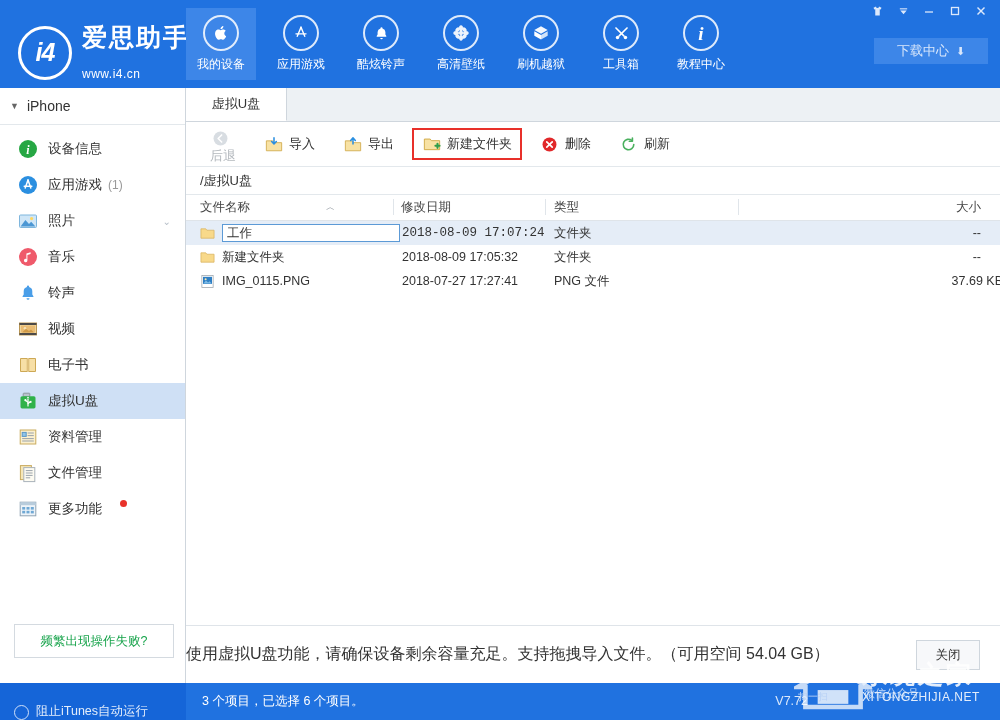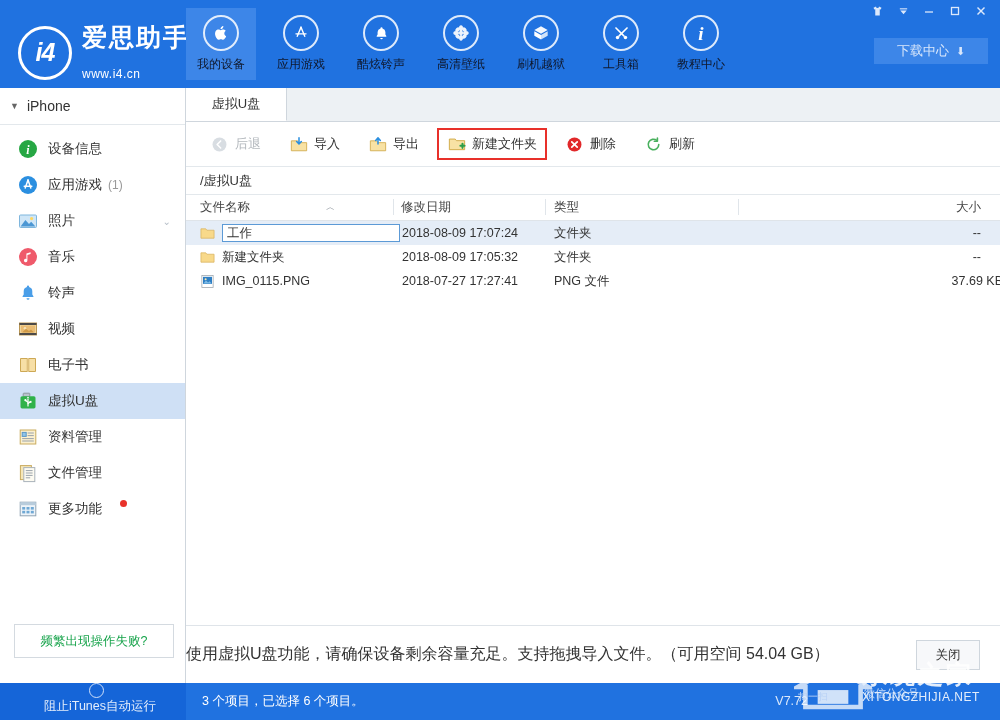--- a/index.html
+++ b/index.html
@@ -21,21 +21,21 @@
   .logo-text .cn{font-size:25px;font-weight:bold;letter-spacing:2px;line-height:1.05;}
   .logo-text .url{font-size:12px;letter-spacing:.5px;line-height:1.2;margin-top:17px;}
 
   .navs{position:absolute;left:186px;top:8px;display:flex;}
   .nav{width:70px;height:72px;display:flex;flex-direction:column;align-items:center;
     justify-content:center;cursor:pointer;margin-right:10px;}
   .nav.active{background:#3d86e8;}
   .nav .ico{width:36px;height:36px;border-radius:50%;border:2px solid rgba(255,255,255,.85);
     box-sizing:border-box;display:flex;align-items:center;justify-content:center;color:#fff;}
   .nav .ico svg{display:block;}
-  .nav .lbl{margin-top:5px;color:#0f172a;font-size:12px;white-space:nowrap;}
+  .nav .lbl{margin-top:5px;color:#ffffff;font-size:12px;white-space:nowrap;}
 
   
   .wbtns{position:absolute;right:6px;top:0;height:22px;display:flex;align-items:center;}
   .wbtn{width:26px;height:20px;display:flex;align-items:center;justify-content:center;
     color:#cfe0fa;cursor:pointer;}
   .dlbtn{position:absolute;right:12px;top:38px;width:114px;height:26px;background:#3d86e8;
     color:#d9e7fb;font-size:13px;display:flex;align-items:center;justify-content:center;
     cursor:pointer;}
   .dlbtn .dlarrow{margin-left:7px;font-size:11px;}
 
@@ -64,21 +64,21 @@
   .tabbar{height:33px;background:#edf1f4;border-bottom:1px solid #cfd6dd;position:relative;}
   .tab{position:absolute;left:0;top:0;width:101px;height:33px;background:#fff;
     border-right:1px solid #cfd6dd;border-bottom:1px solid #fff;
     display:flex;align-items:center;justify-content:center;font-size:13px;color:#333;
     cursor:pointer;box-sizing:border-box;}
 
   .ops{height:44px;display:flex;align-items:center;padding-left:14px;
     border-bottom:1px solid #e3e8ec;position:relative;}
   .op{display:flex;align-items:center;height:28px;padding:0 9px;margin-right:8px;
     cursor:pointer;font-size:13px;color:#333;border:1px solid transparent;}
-  .op.disabled{color:#b3b8bd;cursor:default;}
+  .op.disabled{color:#b3b8bd;cursor:default;flex-direction:column;}
   .op .oi{width:19px;height:19px;margin-right:6px;display:flex;align-items:center;justify-content:center;}
   .op.highlight{border:2px solid #e8302a;padding:0 8px;height:28px;}
 
   .crumb{height:27px;display:flex;align-items:center;padding-left:14px;font-size:13px;
     color:#333;border-bottom:1px solid #e3e8ec;background:#fff;}
 
   
   .thead{height:25px;background:#fff;border-bottom:1px solid #dfe4e9;position:relative;font-size:12.5px;color:#444;}
   .th{position:absolute;top:0;height:25px;display:flex;align-items:center;}
   .th .vdiv{position:absolute;right:0;top:4px;height:16px;width:1px;background:#e0e5ea;}
@@ -97,21 +97,21 @@
   .notice{position:absolute;left:0;bottom:0;width:814px;height:58px;border-top:1px solid #dfe4e9;
     display:flex;align-items:center;box-sizing:border-box;}
   .notice .txt{font-size:16px;color:#333;}
   .closebtn{position:absolute;right:20px;top:14px;width:62px;height:28px;border:1px solid #cfd6dd;
     background:#f7f8fa;font-size:12.5px;color:#333;display:flex;align-items:center;
     justify-content:center;cursor:pointer;}
 
   
   .status{position:absolute;left:0;bottom:0;width:1000px;height:37px;background:#1565d8;}
   .status .left{position:absolute;left:0;top:0;width:186px;height:37px;display:flex;
-    align-items:center;padding-left:14px;box-sizing:border-box;cursor:pointer;flex-direction:column;}
+    align-items:flex-end;padding-left:14px;box-sizing:border-box;cursor:pointer;}
   .status .left .circ{width:13px;height:13px;border-radius:50%;border:1px solid #cfe0fa;margin-right:7px;}
   .status .left span{color:#e3edfb;font-size:12.5px;}
   .status .mid{position:absolute;left:186px;top:0;height:37px;display:flex;align-items:center;
     padding-left:16px;color:#fff;font-size:12.5px;background:#2072e0;width:814px;box-sizing:border-box;}
   .status .ver{position:absolute;right:192px;top:11px;color:#dce9fb;font-size:12.5px;}
 
   
   .wm{position:absolute;right:0;bottom:2px;width:210px;height:62px;pointer-events:none;opacity:.88;}
   .wm .house{position:absolute;left:4px;top:8px;width:78px;height:46px;}
   .wm .big{position:absolute;left:72px;top:2px;color:#fff;font-size:25px;font-weight:bold;
@@ -520,21 +520,21 @@
 
       <div class="row sel">
         <div class="cell" style="left:14px;width:200px;">
           <span class="fico">
             <svg width="15" height="15" viewBox="0 0 16 16">
                 <path d="M1 3h5.2l1.1 1.5H15V13H1z" fill="#f8d98a" stroke="#d9b35f" stroke-width=".8"></path>
               </svg>
           </span>
           <input class="rename" value="工作" style="">
         </div>
-        <div class="cell" style="left:216px;">2018-08-09 17:07:24</div>
+        <div class="cell" style="left:216px;font-family:Liberation Mono, monospace;">2018-08-09 17:07:24</div>
         <div class="cell" style="left:368px;">文件夹</div>
         <div class="cell" style="left:700px;width:95px;justify-content:flex-end;">--</div>
       </div>
 
       <div class="row">
         <div class="cell" style="left:14px;width:200px;">
           <span class="fico">
             <svg width="15" height="15" viewBox="0 0 16 16">
                 <path d="M1 3h5.2l1.1 1.5H15V13H1z" fill="#f8d98a" stroke="#d9b35f" stroke-width=".8"></path>
               </svg>

